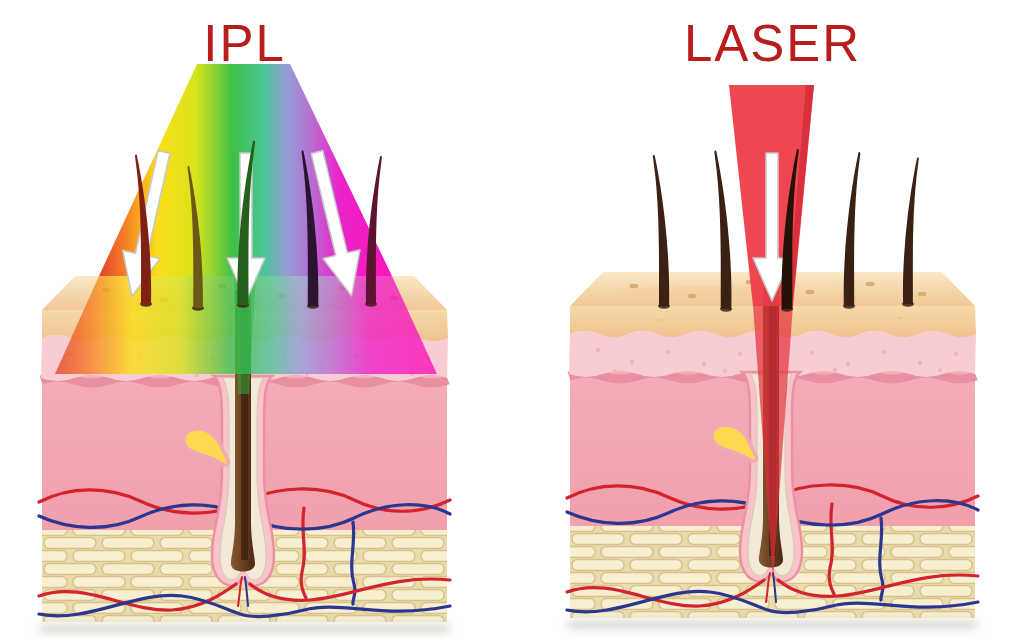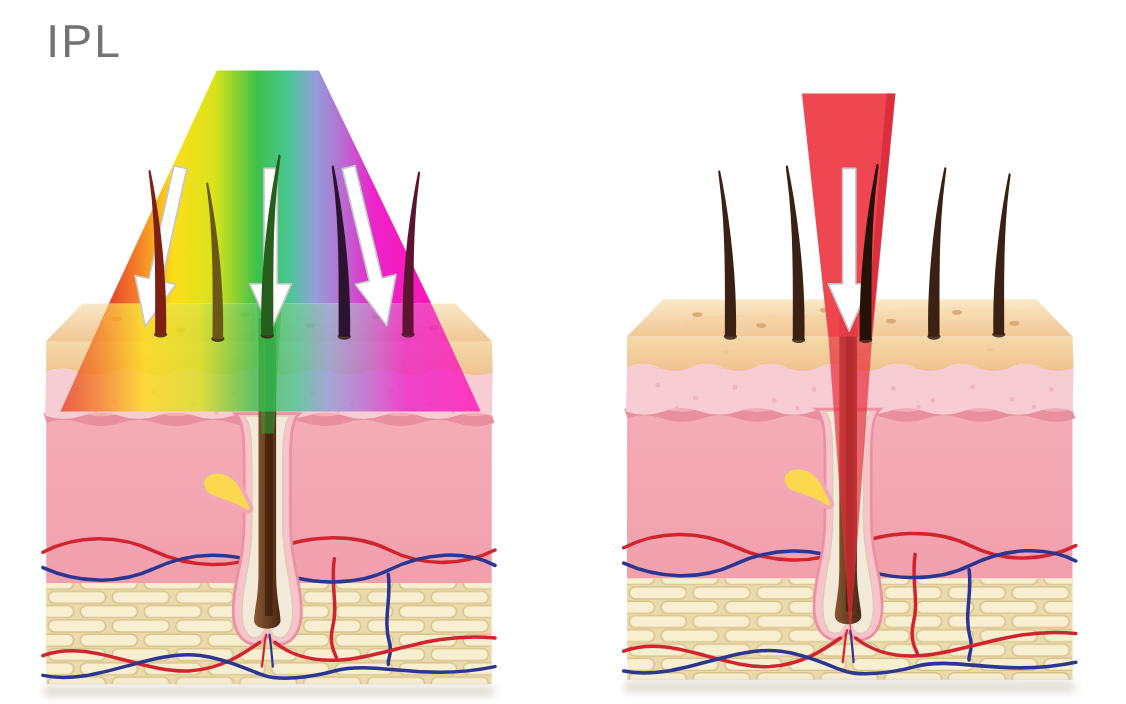--- a/index.html
+++ b/index.html
@@ -1,31 +1,32 @@
 <!DOCTYPE html>
 <html><head>
 <meta charset="utf-8">
 <style>
   html,body{margin:0;padding:0;background:#ffffff;}
   .stage{position:relative;width:1024px;height:640px;background:#ffffff;overflow:hidden;
          font-family:"Liberation Sans", sans-serif;}
-  .title{position:absolute;top:14px;margin:0;font-size:42px;font-weight:500;
-         letter-spacing:2px;color:#737373;text-align:left;width:405px;}
+  .title{position:absolute;top:14px;margin:0;font-size:51px;font-weight:500;
+         letter-spacing:2px;color:#b91c1c;text-align:center;width:405px;}
   .title.ipl{left:42px;}
   .title.laser{left:570px;}
   svg{position:absolute;left:0;top:0;}
   .vessel{fill:none;stroke-width:3.2;stroke-linecap:round;}
   .vessel-thin{fill:none;stroke-width:2;stroke-linecap:round;}
 </style>
 </head>
 <body>
 
 <div class="stage">
 
   <h1 class="title ipl">IPL</h1>
+  <h1 class="title laser">LASER</h1>
 
   <svg width="1024" height="640" viewBox="0 0 1024 640">
     <defs>
       <linearGradient id="gradTanTop" x1="0" y1="0" x2="0" y2="1">
         <stop offset="0" stop-color="#FAE8C6"></stop>
           <stop offset="1" stop-color="#F1C795"></stop>
       </linearGradient>
       <linearGradient id="gradTanFront" x1="0" y1="0" x2="0" y2="1">
         <stop offset="0" stop-color="#F6D9AA"></stop>
           <stop offset="1" stop-color="#EFC28F"></stop>

